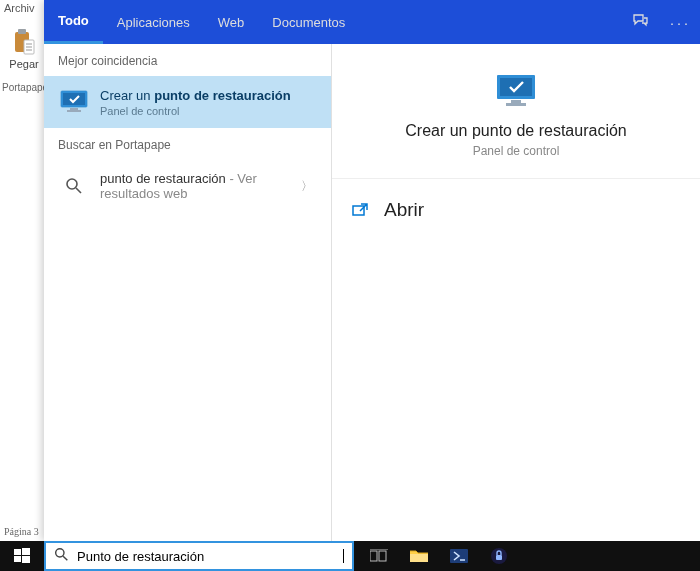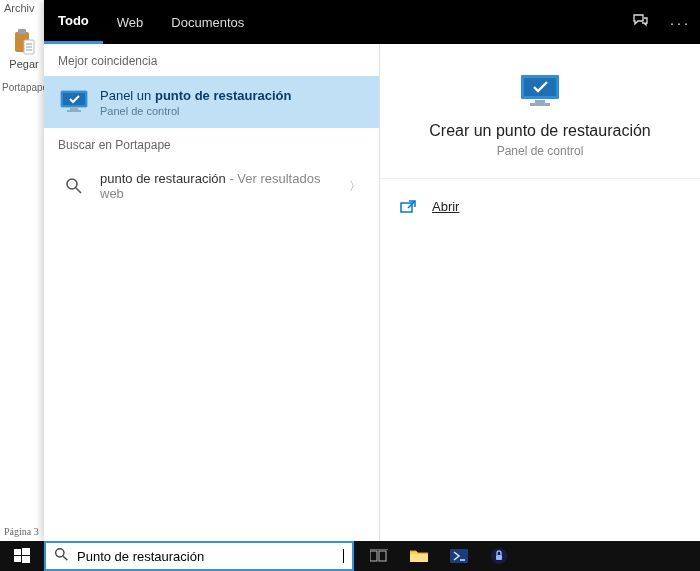--- a/index.html
+++ b/index.html
@@ -11,32 +11,32 @@
 .bg-paste { position: absolute; top: 28px; left: 4px; width: 40px; text-align: center; }
 .bg-paste svg { display: block; margin: 0 auto 2px; }
 .bg-paste-label { font-size: 11px; color: #444; }
 .bg-clip { position: absolute; top: 82px; left: 2px; font-size: 10px; color: #666; }
 .bg-page { position: absolute; bottom: 34px; left: 4px; font-size: 10px; color: #666; font-family: Liberation Serif, serif; }
 
 
 .flyout { position: absolute; top: 0; left: 44px; width: 656px; height: 541px; background: #fff; box-shadow: -2px 0 8px rgba(0,0,0,.2); display: flex; flex-direction: column; }
 
 
-.tabs { height: 44px; background: #000000; display: flex; align-items: stretch; color: #fff; font-size: 13px; }
+.tabs { height: 44px; background: #1d4ed8; display: flex; align-items: stretch; color: #fff; font-size: 13px; }
 .tab { padding: 0 14px; display: flex; align-items: center; cursor: pointer; color: #ddd; }
 .tab.active { color: #fff; border-bottom: 3px solid #3393df; font-weight: 600; }
 .tab .chev { margin-left: 4px; font-size: 9px; }
 .tabs-spacer { flex: 1; }
 .tab-icon { width: 40px; display: flex; align-items: center; justify-content: center; cursor: pointer; }
 .tab-icon span { color: #ddd; font-size: 15px; }
 .ellipsis { letter-spacing: 2px; font-size: 14px; }
 
 
 .body { flex: 1; display: flex; min-height: 0; }
-.left { width: 336px; border-right: 1px solid #e0e0e0; overflow: hidden; }
+.left { width: 288px; border-right: 1px solid #e0e0e0; overflow: hidden; }
 .right { flex: 1; display: flex; flex-direction: column; }
 
 
 .section-header { padding: 10px 14px 8px; font-size: 12px; color: #666; }
 .result { display: flex; align-items: center; padding: 10px 14px; cursor: pointer; }
 .result.selected { background: #bfe0f5; }
 .result .ic { width: 32px; height: 32px; display: flex; align-items: center; justify-content: center; margin-right: 10px; }
 .result .txt { flex: 1; }
 .result .title { font-size: 13px; color: #0a3e66; }
 .result.selected .title { color: #0a3e66; }
@@ -45,21 +45,21 @@
 .result .chev-r { color: #888; font-size: 12px; padding: 4px; }
 .web-result .title { color: #333; }
 .web-result .hint { color: #888; }
 
 
 .preview-top { text-align: center; padding: 28px 20px 20px; border-bottom: 1px solid #eee; }
 .preview-icon { margin: 0 auto 10px; width: 44px; height: 40px; }
 .preview-title { font-size: 16px; color: #222; margin-bottom: 4px; }
 .preview-sub { font-size: 12px; color: #888; }
 .actions { padding: 12px 0; }
-.action { display: flex; align-items: center; padding: 8px 20px; font-size: 13px; color: #222; cursor: pointer; text-decoration: underline; }
+.action { display: flex; align-items: center; padding: 8px 20px; font-size: 19px; color: #222; cursor: pointer; }
 .action .aic { width: 20px; margin-right: 12px; color: #0078d4; display:flex; align-items:center; }
 
 
 .taskbar { position: absolute; bottom: 0; left: 0; width: 700px; height: 30px; background: #101010; display: flex; align-items: stretch; }
 .start { width: 44px; display: flex; align-items: center; justify-content: center; cursor: pointer; }
 .start svg { display: block; }
 .searchbox { flex: 0 0 310px; background: #fff; border: 2px solid #3393df; display: flex; align-items: center; padding: 0 8px; }
 .searchbox .sic { color: #555; margin-right: 8px; }
 .searchbox input { border: none; outline: none; font-size: 13px; flex: 1; background: transparent; }
 .tb-rest { flex: 1; display: flex; align-items: center; padding-left: 6px; gap: 2px; }
@@ -85,20 +85,23 @@
     <div class="bg-paste-label">Pegar</div>
   </div>
   <div class="bg-clip">Portapape</div>
   <div class="bg-page">Página 3</div>
 </div>
 
 <div class="flyout">
   <div class="tabs">
     <div class="tab active">
         <span>Todo</span>
+      </div>
+    <div class="tab">
+        <span>Aplicaciones</span>
       </div>
     <div class="tab">
         <span>Web</span>
       </div>
     <div class="tab">
         <span>Documentos</span>
       </div>
     <div class="tabs-spacer"></div>
     <div class="tab-icon">
         <span>
@@ -121,21 +124,21 @@
           <svg width="30" height="26" viewBox="0 0 30 26">
               <rect x="2" y="2" width="26" height="16" rx="1" fill="#cfe8f7" stroke="#5aa3d6"></rect>
               <rect x="2" y="2" width="26" height="16" rx="1" fill="#2f8ed6"></rect>
               <rect x="4" y="4" width="22" height="12" fill="#1e6fb3"></rect>
               <path d="M11 10l3 3 6-6" stroke="#fff" stroke-width="2" fill="none"></path>
               <rect x="11" y="19" width="8" height="2" fill="#9ab"></rect>
               <rect x="8" y="21" width="14" height="2" fill="#9ab"></rect>
             </svg>
         </div>
         <div class="txt">
-          <div class="title"><span>Panel un </span><span class="bold">punto de restauración</span></div>
+          <div class="title"><span>Crear un </span><span class="bold">punto de restauración</span></div>
           <div class="sub">Panel de control</div>
         </div>
       </div>
       <div class="section-header">Buscar en Portapape</div>
       <div class="result web-result">
         <div class="ic">
           <svg width="18" height="18" viewBox="0 0 18 18">
               <circle cx="7" cy="7" r="5" fill="none" stroke="#555" stroke-width="1.6"></circle>
               <line x1="11" y1="11" x2="16" y2="16" stroke="#555" stroke-width="1.6"></line>
             </svg>

